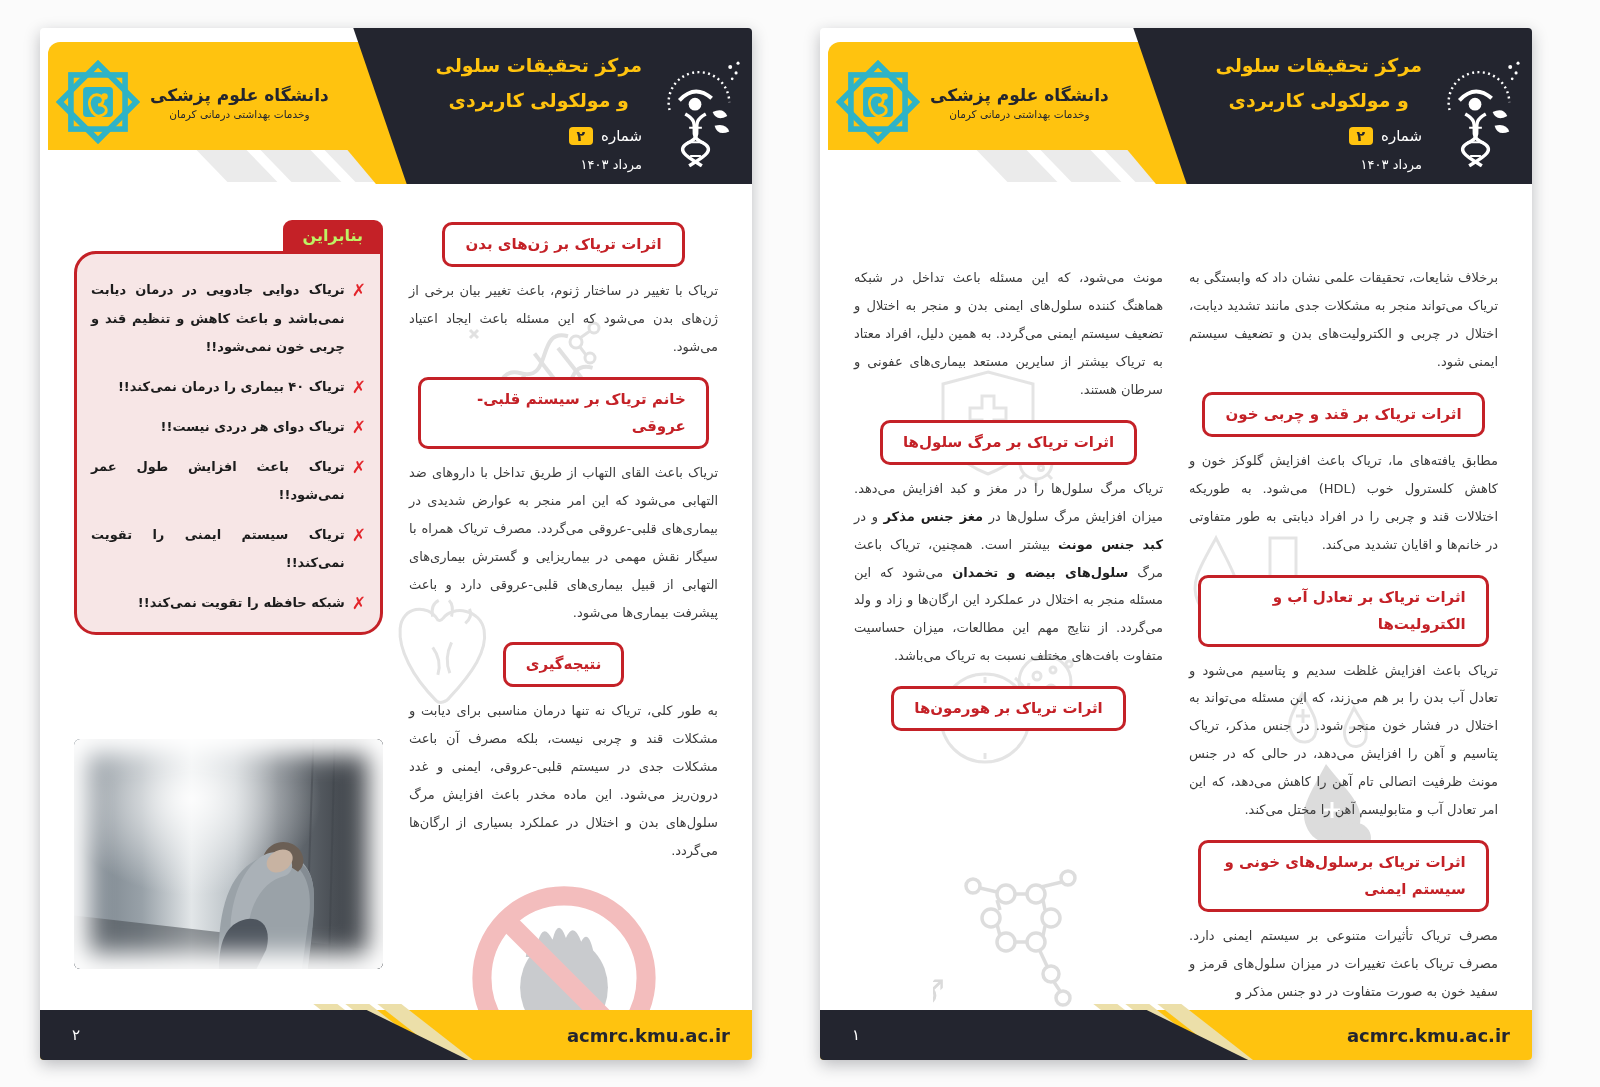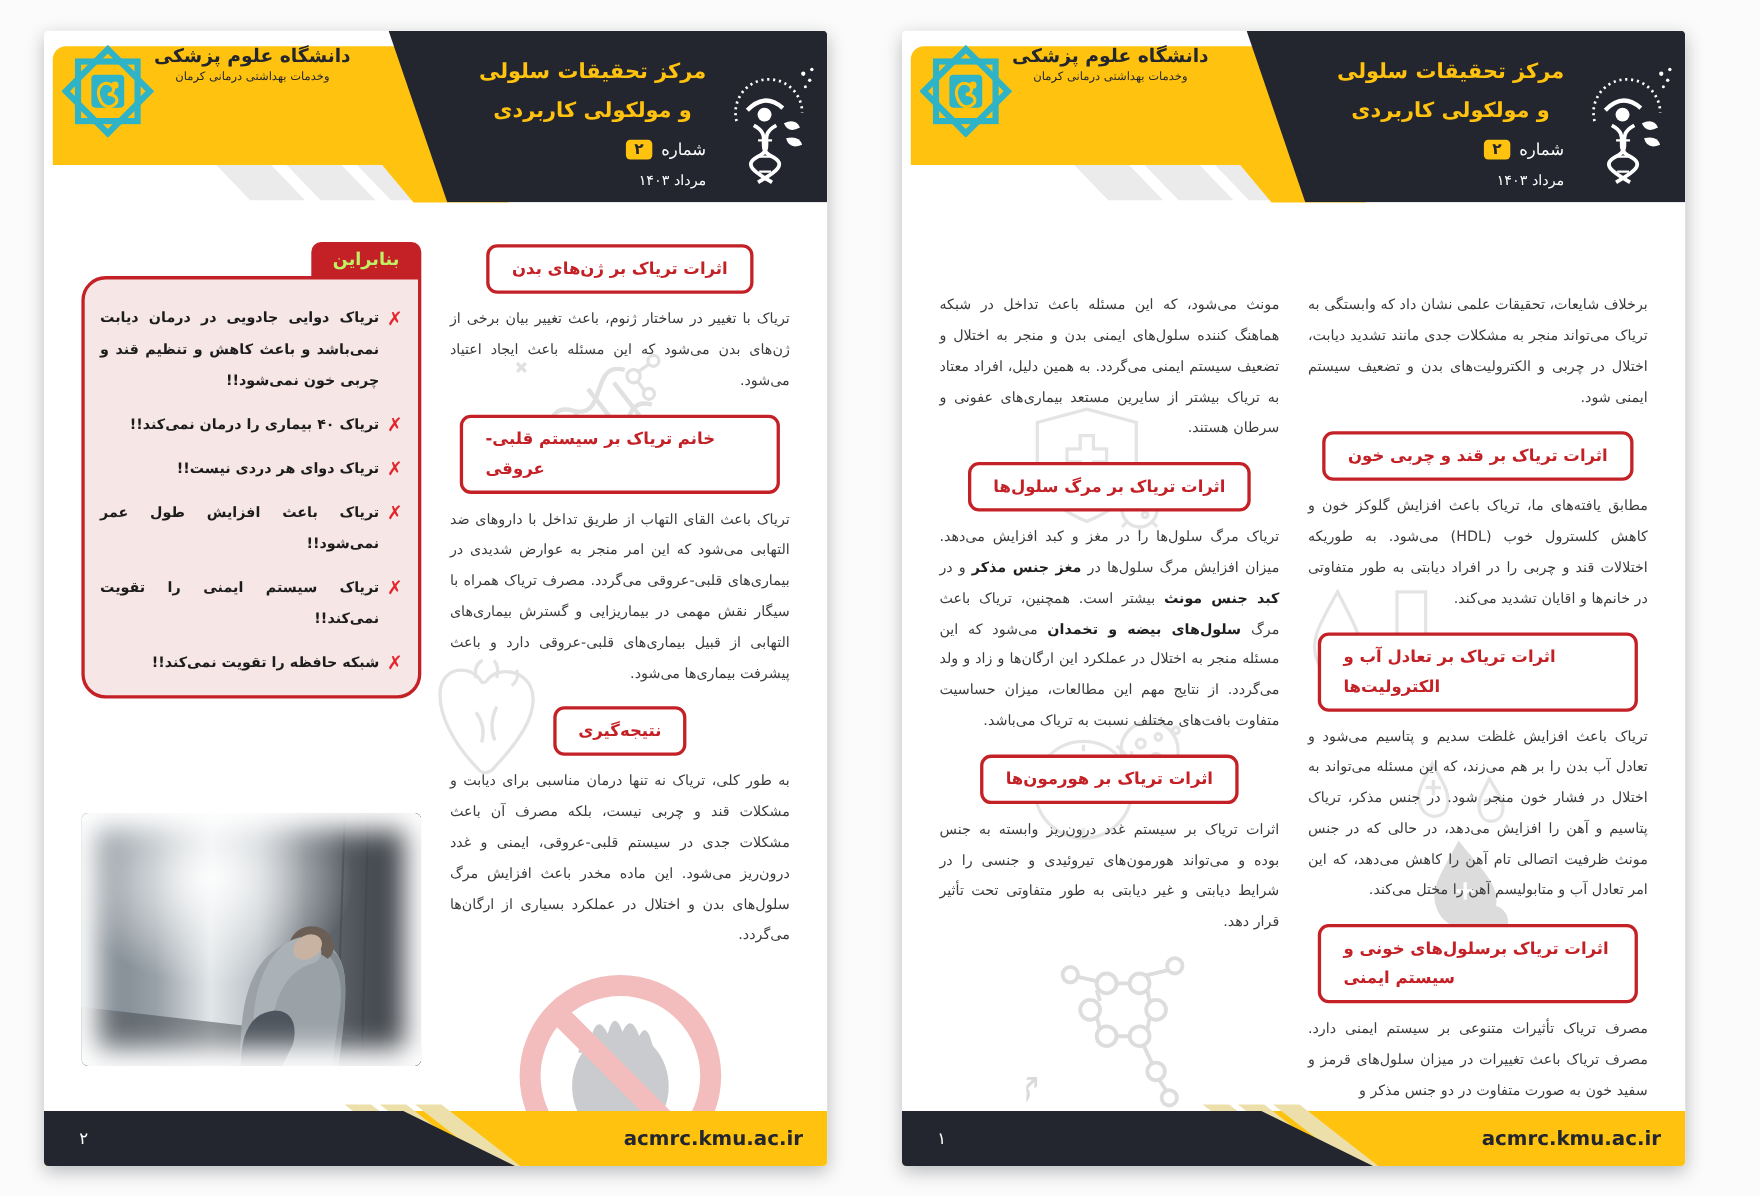--- a/index.html
+++ b/index.html
@@ -30,21 +30,21 @@
   }
   .head-stripe {
     position:absolute; top:120px; width:50px; height:34px;
     background:#ebebeb; transform:skewX(44deg); z-index:0;
   }
   .navy-shape {
     position:absolute; top:0; right:0; left:0; height:156px;
     background:#23252F; z-index:2;
     clip-path:polygon(44% 0, 100% 0, 100% 100%, 51.5% 100%);
   }
-  .uni-block { position:absolute; top:13px; left:16px; z-index:3; display:flex; align-items:flex-start; }
+  .uni-block { position:absolute; top:32px; left:16px; z-index:3; display:flex; align-items:center; gap:10px; }
   .uni-text { text-align:center; direction:rtl; }
   .uni-name { color:#23252F; font-weight:bold; font-size:17px; }
   .uni-sub  { color:#23252F; font-size:10.5px; margin-top:3px; }
   .center-title {
     position:absolute; top:20px; right:110px; z-index:3;
     direction:rtl; text-align:center; color:#FFC30F;
     font-weight:bold; font-size:19px; line-height:1.85;
   }
   .issue-row {
     position:absolute; top:99px; right:110px; z-index:3;
@@ -90,21 +90,21 @@
     font-size:13px; line-height:2.15; text-align:justify;
     color:#3c3c3c; margin:8px 0;
   }
   .col p b { color:#1f1f1f; }
   .hbox {
     position:relative; z-index:2;
     width:fit-content; max-width:94%;
     margin:16px auto 10px; padding:6px 20px;
     border:3px solid #C42127; border-radius:10px;
     color:#C42127; font-weight:bold; font-size:15px;
-    text-align:left; background:#ffffff; line-height:1.8;
+    text-align:right; background:#ffffff; line-height:1.8;
   }
   .wm { position:absolute; z-index:1; opacity:.9; }
 
   
   .sb-tab {
     width:fit-content; background:#C42127; color:#bef264;
     font-weight:bold; font-size:16px; padding:6px 20px;
     border-radius:9px 9px 0 0; margin-top:14px;
   }
   .sb-box {
@@ -462,21 +462,20 @@
           <circle cx="122" cy="38" r="26"></circle>
           <circle cx="114" cy="32" r="4"></circle>
             <circle cx="128" cy="46" r="5"></circle>
             <circle cx="130" cy="26" r="3"></circle>
           <circle cx="146" cy="20" r="3"></circle>
             <circle cx="150" cy="56" r="3"></circle>
             <circle cx="104" cy="62" r="2.5"></circle>
         </g>
       </svg>
       <div class="hbox">اثرات تریاک بر هورمون‌ها</div>
-      <p>اثرات تریاک بر سیستم غدد درون‌ریز وابسته به جنس بوده و می‌تواند هورمون‌های تیروئیدی و جنسی را در شرایط دیابتی و غیر دیابتی به طور متفاوتی تحت تأثیر قرار دهد.</p>
       <svg class="wm" style="top:600px; right:70px" width="160" height="160" viewBox="0 0 160 160">
         <g stroke="#dadada" stroke-width="3.5" fill="none">
           <circle cx="118" cy="62" r="9"></circle>
             <circle cx="103" cy="38" r="9"></circle>
             <circle cx="73" cy="38" r="9"></circle>
           <circle cx="58" cy="62" r="9"></circle>
             <circle cx="73" cy="86" r="9"></circle>
             <circle cx="103" cy="86" r="9"></circle>
           <line x1="110" y1="44" x2="112" y2="54"></line>
             <line x1="82" y1="38" x2="94" y2="38"></line>

